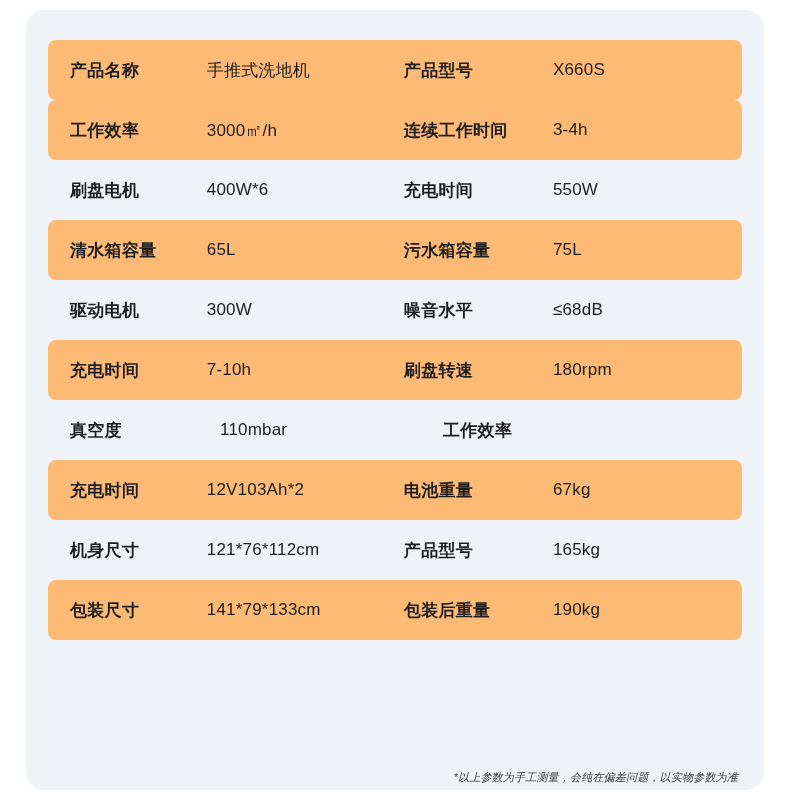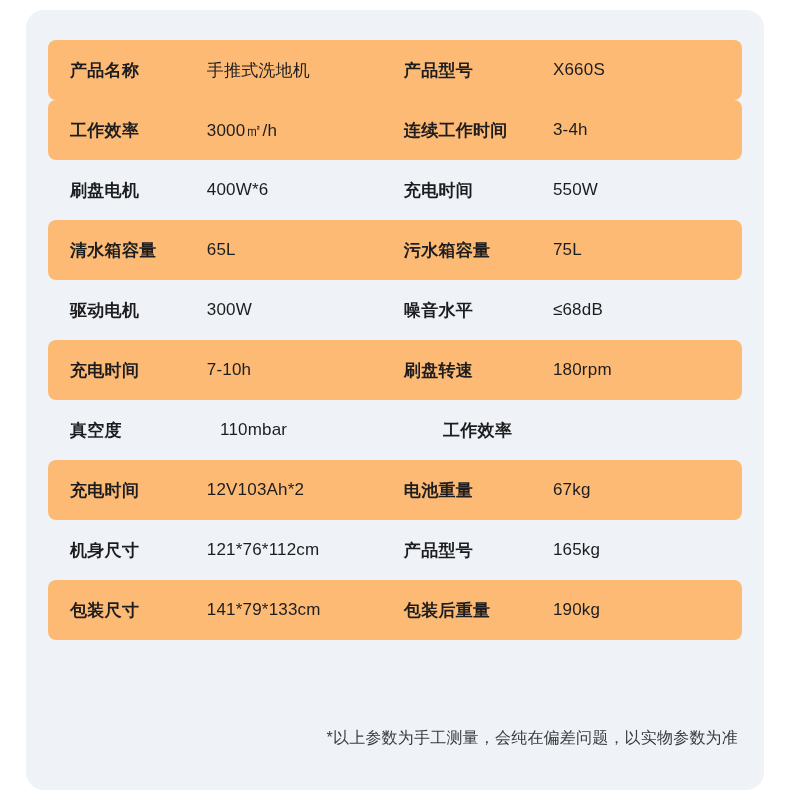--- a/index.html
+++ b/index.html
@@ -61,24 +61,25 @@
     color: #1d1d1f;
     letter-spacing: 0.2px;
     margin-left: 40px;
   }
   .label.right {
     padding-left: 8px;
   }
   .footnote {
     position: absolute;
     right: 26px;
-    top: 718px;
-    font-size: 16px;
+    top: 760px;
+    font-size: 11px;
     color: #3a3a3c;
     letter-spacing: 0.2px;
+    font-style: italic;
   }
 </style>
 </head>
 <body>
 
 <div class="spec-card">
   <div class="spec-table">
       <div class="spec-row odd">
         <div class="cell label">产品名称</div>
         <div class="cell value">手推式洗地机</div>

